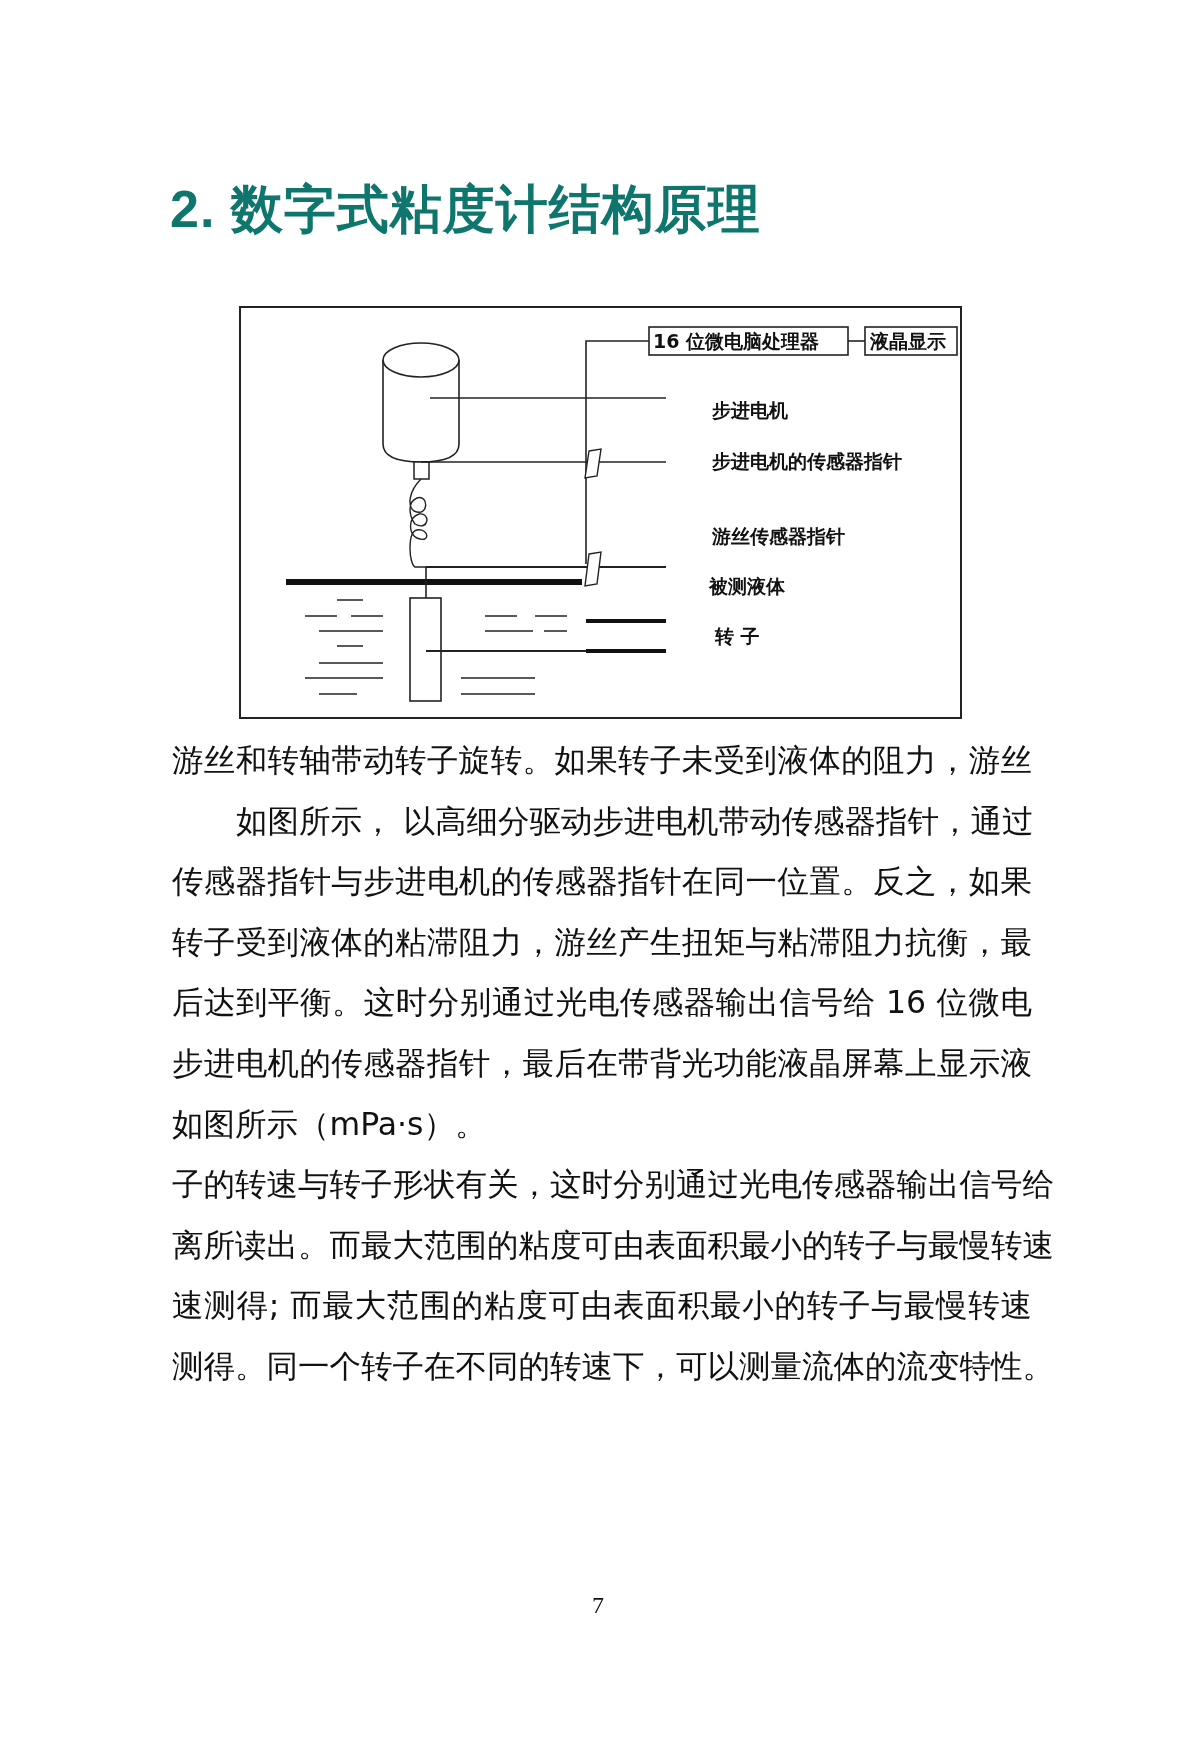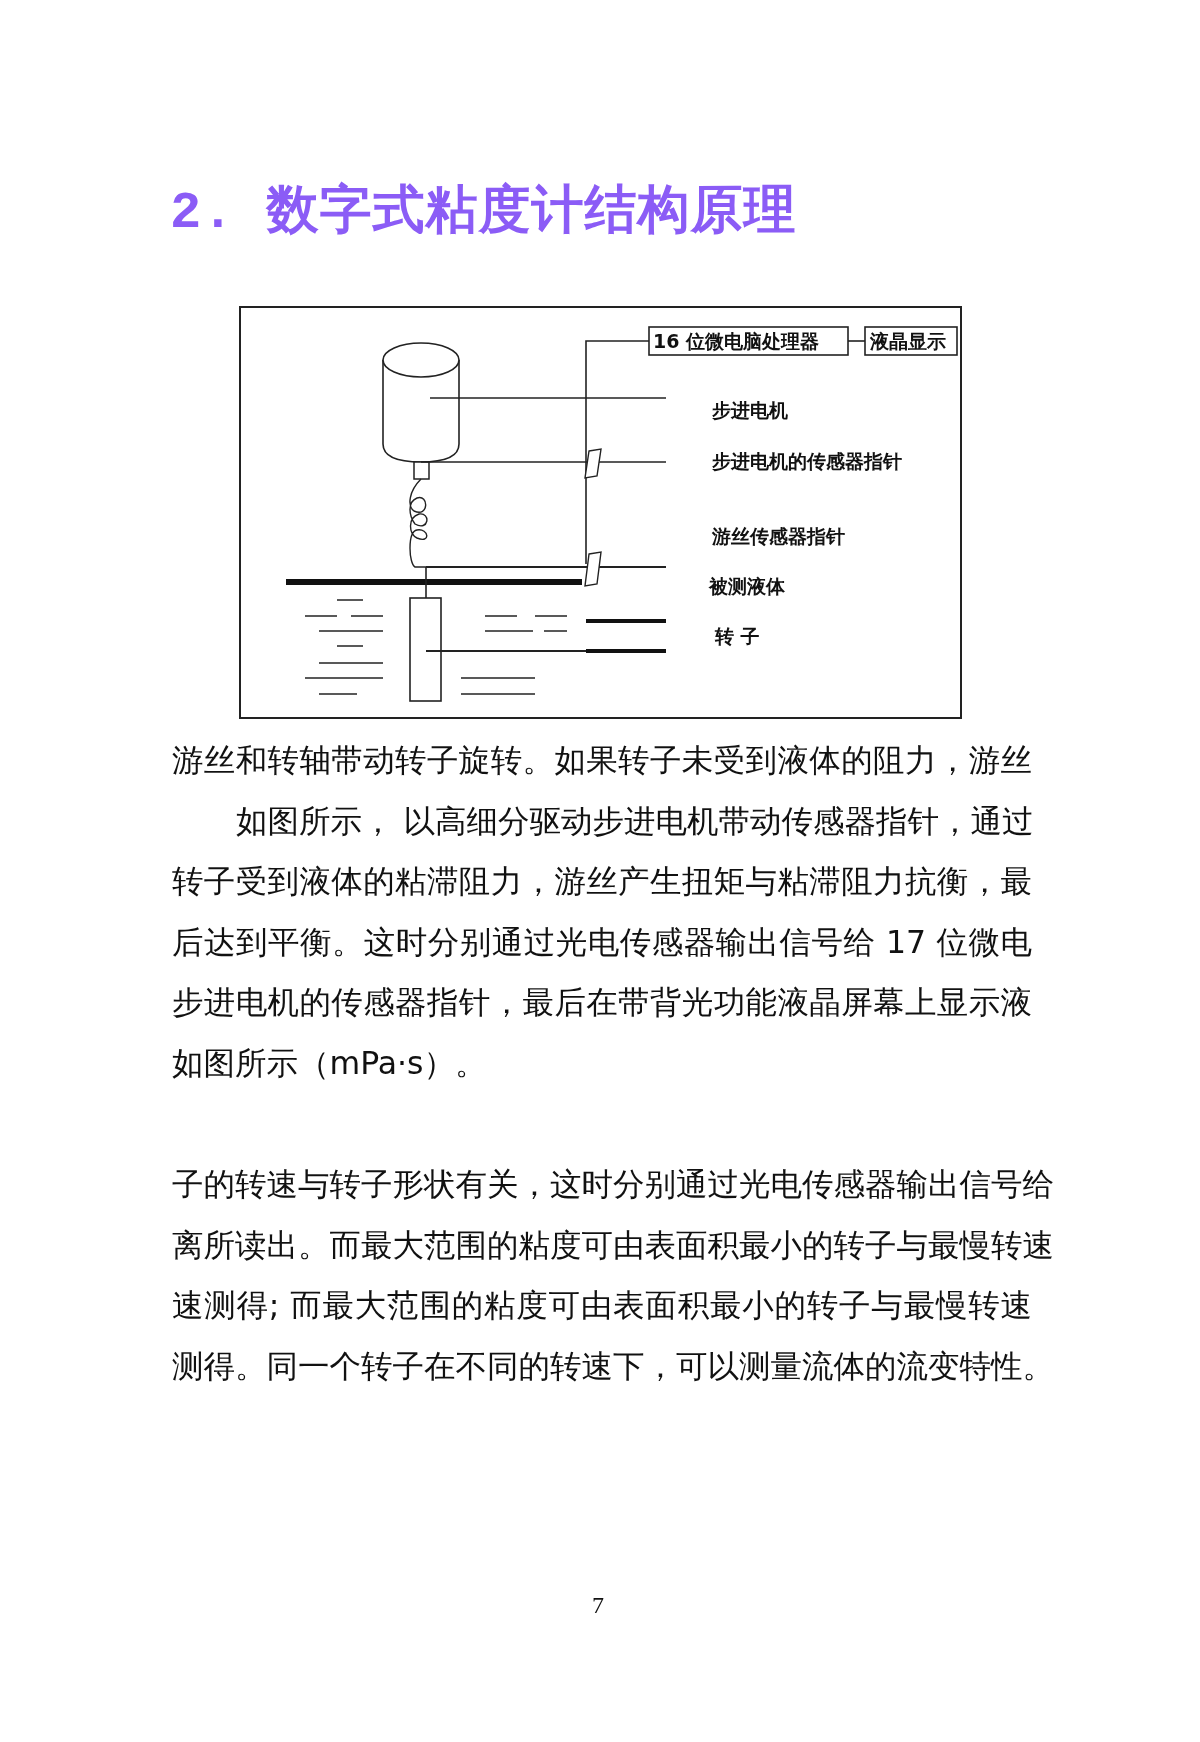--- a/index.html
+++ b/index.html
@@ -1,17 +1,17 @@
 <!DOCTYPE html>
 <html><head>
 <meta charset="utf-8">
 <style>
   html,body{margin:0;padding:0;background:#fff;}
   body{width:1200px;height:1742px;position:relative;overflow:hidden;font-family:"DejaVu Sans","Liberation Sans",sans-serif;color:#111;}
-  .title{position:absolute;left:170px;top:175px;font-size:52px;font-weight:bold;letter-spacing:1px;font-family:Liberation Mono, monospace;color:#8b5cf6;}
+  .title{position:absolute;left:170px;top:175px;font-size:52px;font-weight:bold;letter-spacing:1px;font-family:Liberation Sans, sans-serif;color:#0f766e;}
   .diagram{position:absolute;left:239px;top:306px;width:723px;height:413px;}
   .para{position:absolute;left:172px;width:860px;font-size:31.5px;line-height:60.6px;}
   .line{display:block;white-space:nowrap;text-align:justify;text-align-last:justify;height:60.6px;}
   .line.last{text-align-last:left;}
   .line.indent{padding-left:64px;}
   .pagenum{position:absolute;left:592px;top:1592px;font-size:24px;font-family:"Liberation Serif",serif;}
   .lbl{font-family:"DejaVu Sans",sans-serif;font-weight:bold;font-size:19px;fill:#111;}
   .boxlbl{font-family:"DejaVu Sans",sans-serif;font-weight:bold;font-size:19px;fill:#111;}
 </style>
 </head>
@@ -76,22 +76,23 @@
   <text class="lbl" x="473" y="111">步进电机</text>
   <text class="lbl" x="473" y="162">步进电机的传感器指针</text>
   <text class="lbl" x="473" y="237">游丝传感器指针</text>
   <text class="lbl" x="470" y="287">被测液体</text>
   <text class="lbl" x="476" y="337">转 子</text>
 </svg>
 
 <div class="para" style="top:730px;">
   <span class="line">游丝和转轴带动转子旋转。如果转子未受到液体的阻力，游丝</span>
   <span class="line indent">如图所示， 以高细分驱动步进电机带动传感器指针，通过</span>
+  <span class="line">传感器指针与步进电机的传感器指针在同一位置。反之，如果</span>
   <span class="line">转子受到液体的粘滞阻力，游丝产生扭矩与粘滞阻力抗衡，最</span>
-  <span class="line">后达到平衡。这时分别通过光电传感器输出信号给 17 位微电</span>
+  <span class="line">后达到平衡。这时分别通过光电传感器输出信号给 16 位微电</span>
   <span class="line">步进电机的传感器指针，最后在带背光功能液晶屏幕上显示液</span>
   <span class="line last">如图所示（mPa·s）。</span>
 </div>
 
 <div class="para" style="top:1154px;">
   <span class="line">子的转速与转子形状有关，这时分别通过光电传感器输出信号给</span>
   <span class="line">离所读出。而最大范围的粘度可由表面积最小的转子与最慢转速</span>
   <span class="line">速测得; 而最大范围的粘度可由表面积最小的转子与最慢转速</span>
   <span class="line">测得。同一个转子在不同的转速下，可以测量流体的流变特性。</span>
 </div>

